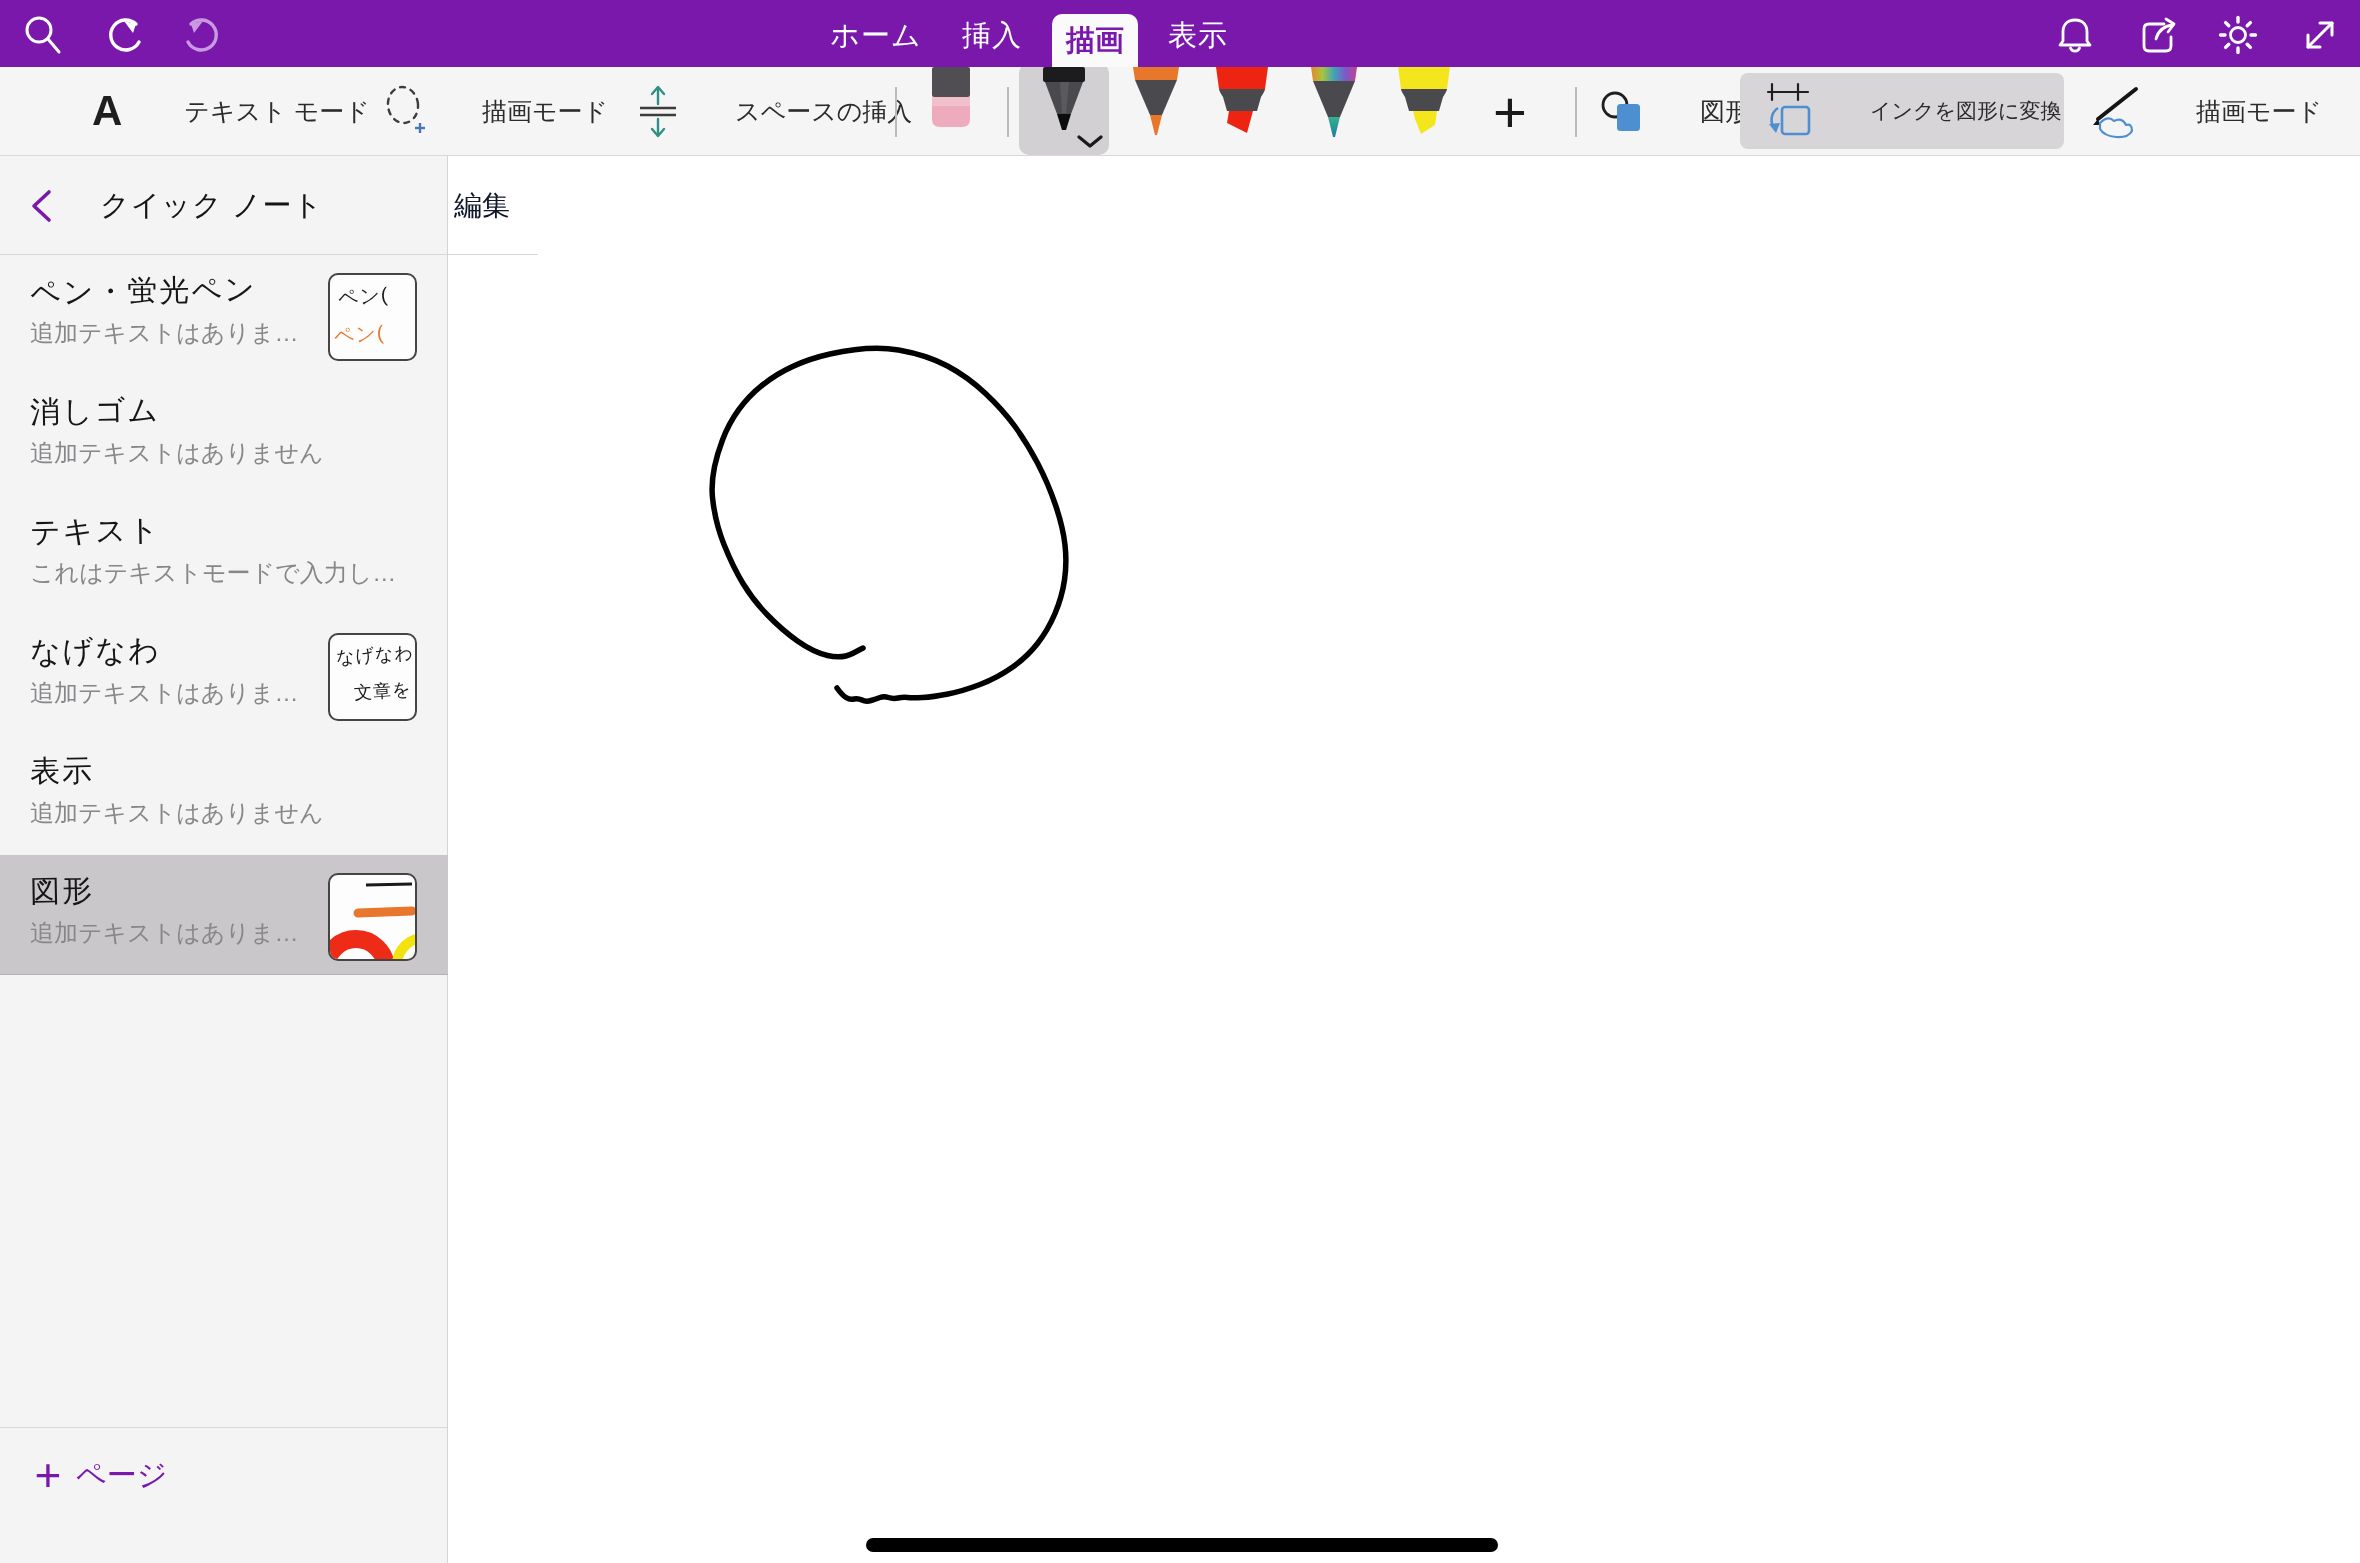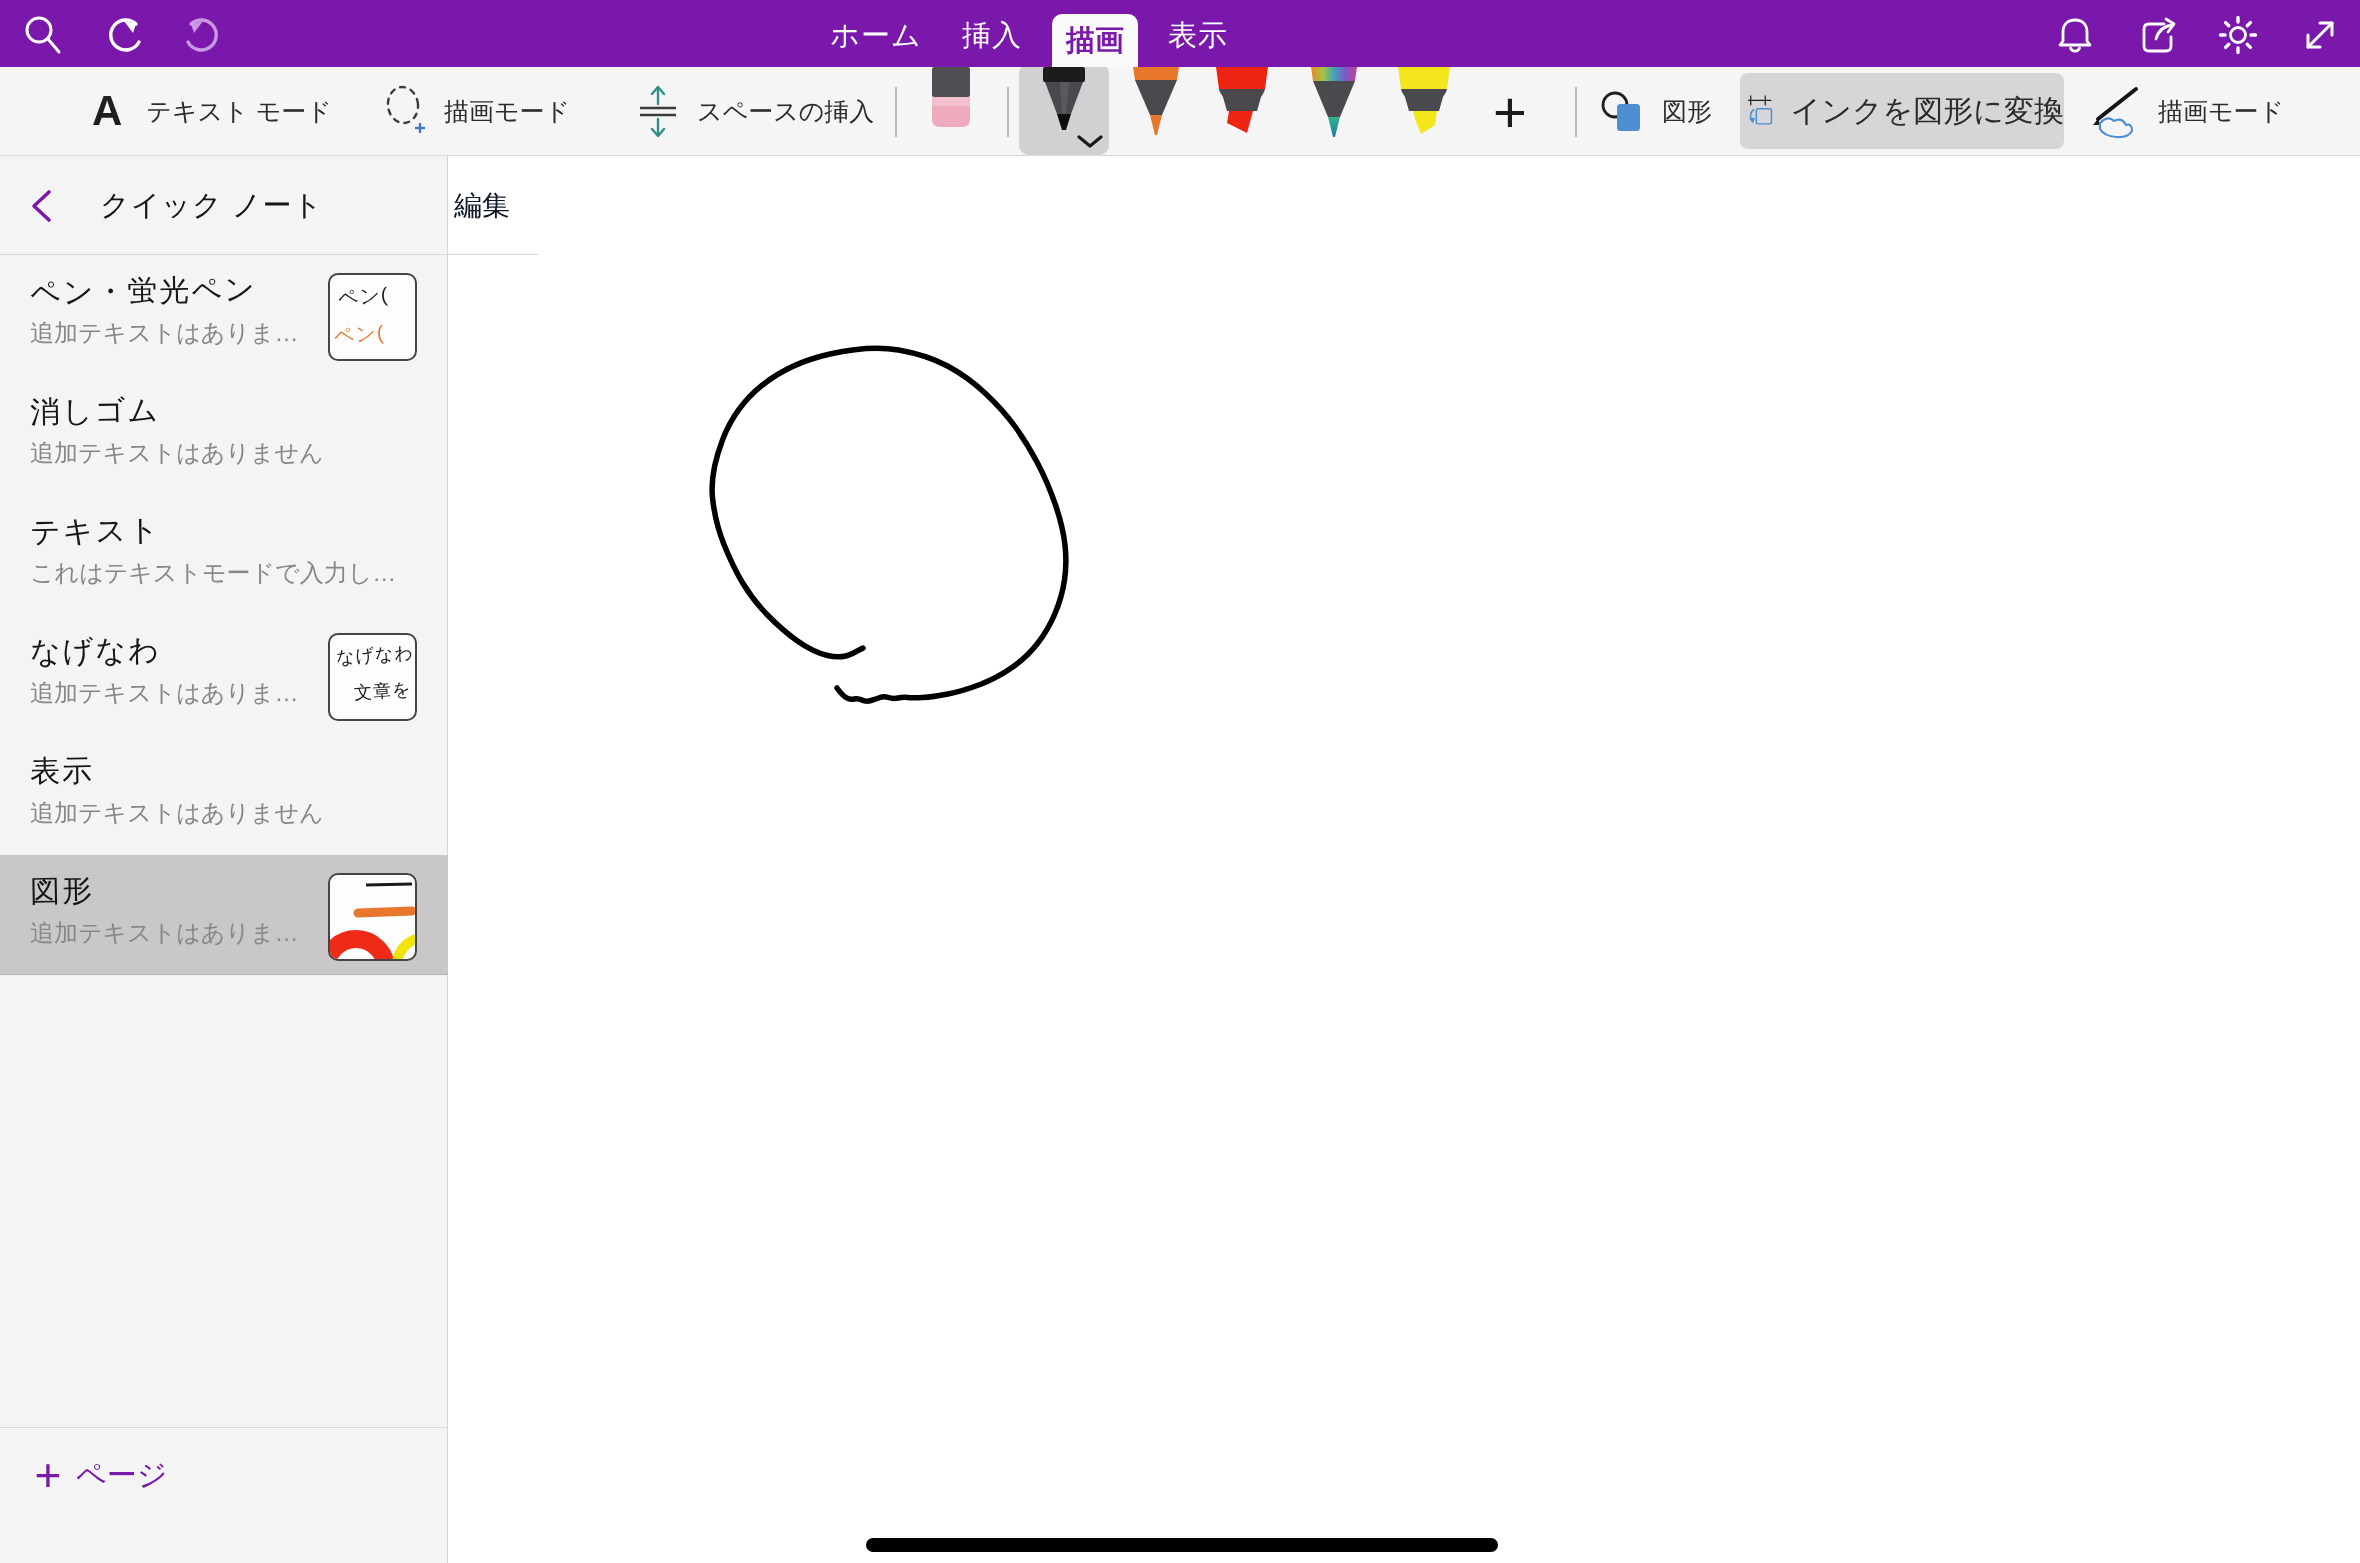--- a/index.html
+++ b/index.html
@@ -16,31 +16,31 @@
                   border-radius:10px 10px 0 0; display:flex; align-items:center; justify-content:center;
                   color:#7a18ac; font-weight:bold; font-size:29px; }
   .tab-class-box { position:absolute; left:1248px; top:6px; width:318px; height:61px; background:#4e0c6d;
                    border-radius:12px 12px 0 0; display:flex; align-items:center; justify-content:center;
                    color:#e2c1f0; font-size:29px; letter-spacing:1px; }
 
   
   .toolbar { position:absolute; left:0; top:67px; width:2360px; height:89px; background:#f6f5f6;
              border-bottom:1px solid #d9d8d9; z-index:30; }
   .tb-btn { position:absolute; top:0; height:88px; display:flex; align-items:center; color:#2b2b2b; font-size:25px; }
-  .tb-label { white-space:nowrap; }
+  .tb-label { white-space:nowrap;margin-left:38px; }
   .a-glyph { font-size:42px; font-weight:bold; color:#1f1f1f; margin-right:24px; }
   .tb-divider { position:absolute; top:20px; width:2px; height:50px; background:#bcbbbc; }
   .tool-svg { position:absolute; top:0; }
   .pen-box { position:absolute; left:1019px; top:-4px; width:90px; height:92px; background:#d2d0d2; border-radius:10px; }
   .pen-box svg.pen { position:absolute; left:19px; top:4px; }
   .pen-chevron { position:absolute; left:58px; top:72px; }
   .plus-btn { position:absolute; left:1480px; top:0; width:60px; height:88px; display:flex; align-items:center;
               justify-content:center; font-size:58px; font-weight:200; color:#1b1b1b; }
   .convert-btn { position:absolute; left:1740px; top:6px; width:324px; height:76px; background:#d7d5d7;
-                 border-radius:8px; display:flex; align-items:center; padding-left:4px; color:#2b2b2b; font-size:30px; }
+                 border-radius:8px; display:flex; align-items:center; padding-left:20px; color:#2b2b2b; font-size:21px; }
   .convert-btn svg { margin-right:14px; }
 
   
   .sidebar { position:absolute; left:0; top:156px; width:448px; height:1407px; background:#f5f4f5;
              border-right:1px solid #d5d4d5; z-index:20; }
   .sb-header { position:absolute; left:0; top:0; width:538px; height:99px; border-bottom:1px solid #d8d7d8; }
   .sb-title { position:absolute; left:100px; top:0; height:99px; display:flex; align-items:center;
               font-size:29px; color:#141414; letter-spacing:1px; }
   .sb-edit { position:absolute; right:28px; top:0; height:99px; display:flex; align-items:center;
              font-size:28px; color:#0f172a; }

